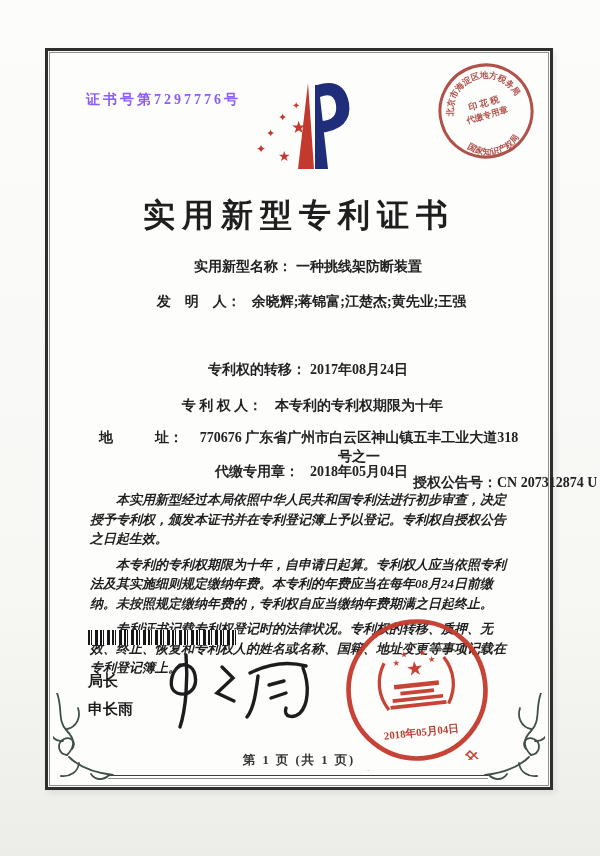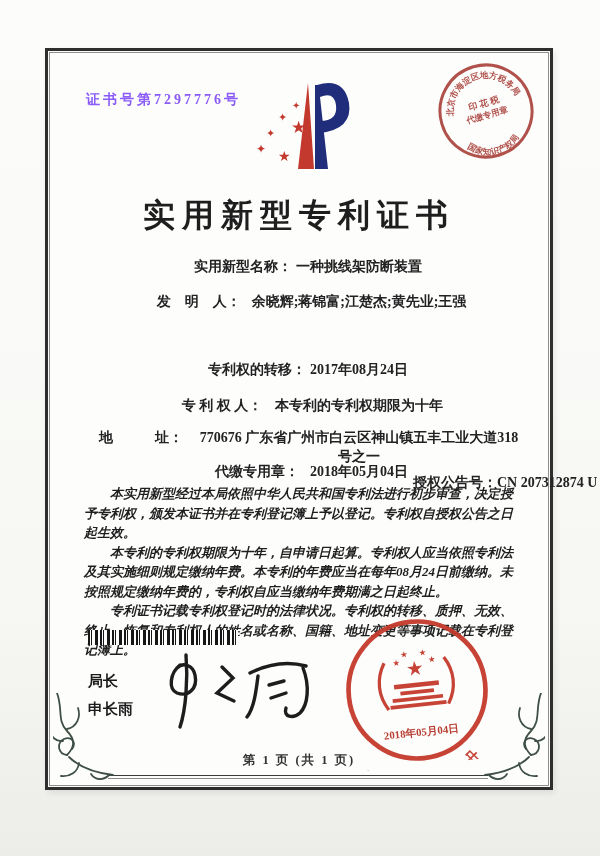--- a/index.html
+++ b/index.html
@@ -17,21 +17,21 @@
   .logo{position:absolute;left:200px;top:26px;width:110px;height:104px;}
   .taxseal{position:absolute;right:14px;top:10px;width:100px;height:100px;transform:rotate(-16deg);opacity:.88;}
   .title{position:absolute;left:0;top:143px;width:100%;text-align:center;
          font-size:32px;font-weight:bold;letter-spacing:7px;color:#1e1e1e;}
   .frow{position:absolute;left:40px;right:26px;font-size:14px;line-height:19px;color:#222;text-align:center;}
   .flabel{display:inline-block;min-width:106px;font-weight:bold;vertical-align:top;}
   .fvalue{font-weight:bold;display:inline-block;vertical-align:top;max-width:340px;}
   .grant-no{position:absolute;left:325px;top:11px;white-space:nowrap;}
   .paras{position:absolute;left:36px;top:433px;width:434px;font-size:13px;line-height:19.5px;
          font-style:italic;color:#1f1f1f;}
-  .paras p{margin:0;text-indent:2em;font-weight:bold;}
+  .paras p{margin:6px;text-indent:2em;font-weight:bold;}
   .barcode{position:absolute;left:40px;top:579px;width:150px;height:15px;
     background:repeating-linear-gradient(90deg,#161616 0,#161616 2px,#fdfdfc 2px,#fdfdfc 3px,#161616 3px,#161616 4px,#fdfdfc 4px,#fdfdfc 7px,#161616 7px,#161616 10px,#fdfdfc 10px,#fdfdfc 12px);}
   .signer{position:absolute;left:40px;top:616px;font-size:15px;font-weight:bold;line-height:28px;color:#1d1d1d;
           font-family:Liberation Serif, serif;}
   .signature{position:absolute;left:108px;top:598px;width:175px;height:88px;}
   .bigseal{position:absolute;left:294px;top:564px;width:150px;height:150px;transform:rotate(-6deg);opacity:.95;}
   .pagefoot{position:absolute;left:0;top:701px;width:100%;text-align:center;font-size:12.5px;font-weight:bold;color:#333;letter-spacing:2px;}
   .decoline{position:absolute;left:60px;top:724px;width:380px;height:2px;
             border-top:1.5px solid #3c3c3c;border-bottom:1px solid #8a8a88;}
   .orn{position:absolute;width:62px;height:88px;top:642px;}

